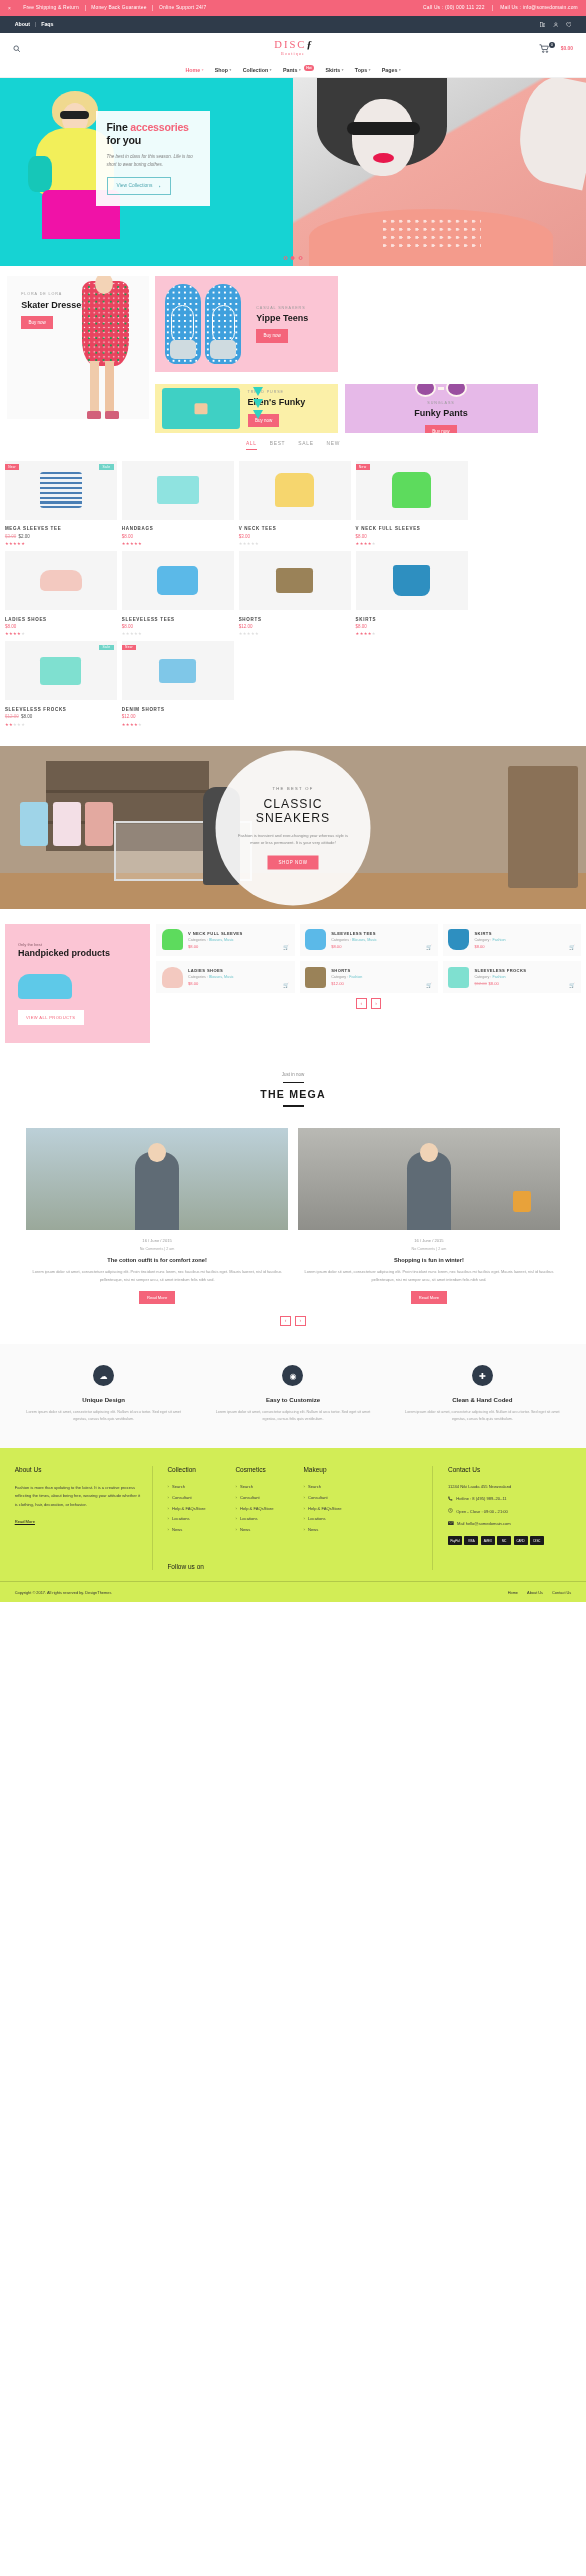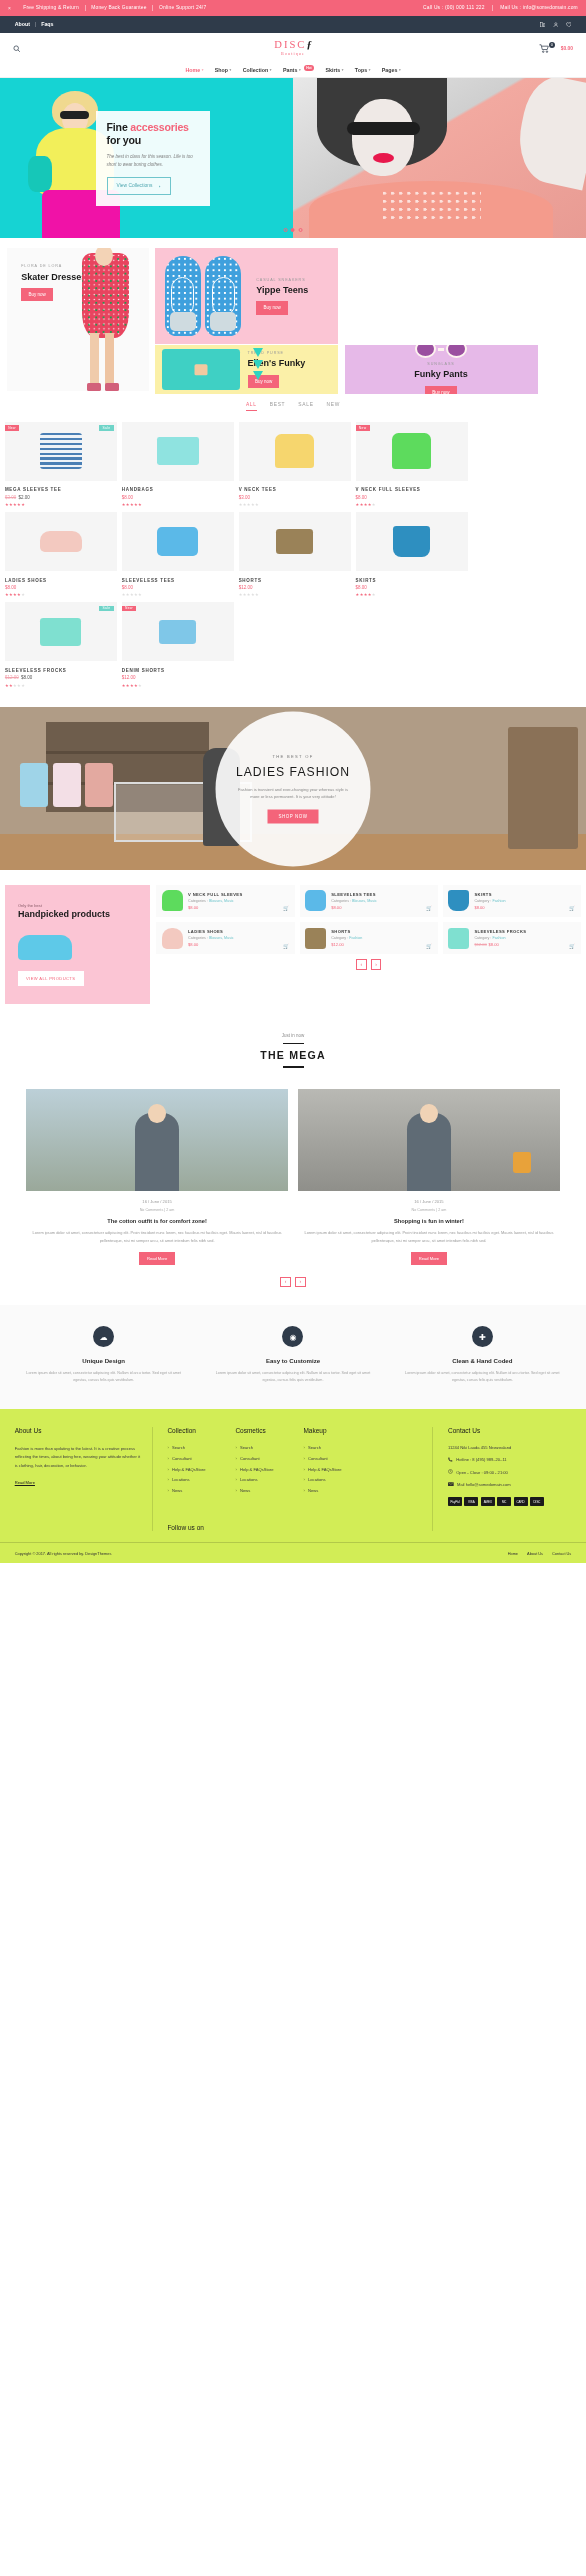--- a/index.html
+++ b/index.html
@@ -110,21 +110,21 @@
   .nav-item { display: flex; align-items: center; gap: 1.6px; color: #3a3a3a; cursor: pointer; position: relative; }
   .nav-item.active { color: #f4647a; }
   .caret { font-size: 3.3px; opacity: .6; }
   .nav-badge {
     background: #f4647a; color: #fff; font-size: 3.3px;
     border-radius: 4.9px; padding: 0.8px 2.4px; margin-left: 1.6px;
     position: relative; top: -2.4px;
   }
 
   
-  .hero { position: relative; height: 160px; display: flex; overflow: hidden; }
+  .hero { position: relative; height: 188px; display: flex; overflow: hidden; }
   .hero-left { width: 50%; background: #16d3d3; position: relative; overflow: hidden; }
   .hero-right { width: 50%; position: relative; overflow: hidden;
     background: linear-gradient(150deg,#e8e8e8 0%,#cfcfcf 40%,#f2a9a0 41%,#e89b93 100%); }
   
   .m-hair { position:absolute; top:13px; left:52px; width:46px; height:39px; background:#f0d98f; border-radius:50% 50% 45% 45%; }
   .m-face { position:absolute; top:24.4px; left:62px; width:26px; height:31px; background:#f7d9bd; border-radius:50%; }
   .m-glass { position:absolute; top:33px; left:60px; width:29px; height:8.1px; background:#222; border-radius:4.9px; }
   .m-top { position:absolute; top:50px; left:36px; width:78px; height:68px; background:#f2ef5a; border-radius:40% 40% 18% 18%; }
   .m-sleeve { position:absolute; top:78px; left:28px; width:24.4px; height:36px; background:#16c7b8; border-radius:30%; }
   .m-skirt { position:absolute; top:112px; left:42px; width:78px; height:49px; background:#f012a7; border-radius:6.5px 6.5px 0 0; }
@@ -490,21 +490,21 @@
         </div>
         <div class="dress-img">
           <div class="d-body"></div>
             <div class="d-head"></div>
           <div class="d-leg"></div>
             <div class="d-leg2"></div>
           <div class="d-shoe"></div>
             <div class="d-shoe2"></div>
         </div>
       </div>
-      <div style="display:flex;flex-direction:column;gap:1px;">
+      <div style="display:flex;flex-direction:column;gap:12px;">
         <div style="display:flex;gap:6.5px;">
           <div class="tile t-sneak">
             <div class="sneaks">
               <div class="sk a">
                   <div class="sk-lace"></div>
                   <div class="sk-toe"></div>
                 </div>
               <div class="sk b">
                   <div class="sk-lace"></div>
                   <div class="sk-toe"></div>
@@ -649,21 +649,21 @@
     <div class="b-rack">
         <div class="b-shirt"></div>
         <div class="b-shirt s2"></div>
         <div class="b-shirt s3"></div>
       </div>
     <div class="b-table"></div>
       <div class="b-person"></div>
       <div class="b-right"></div>
     <div class="b-circle">
       <div class="b-kicker">THE BEST OF</div>
-      <div class="b-title">LADIES FASHION</div>
+      <div class="b-title">CLASSIC SNEAKERS</div>
       <div class="b-text">Fashion is transient and ever-changing year whereas style is more or less permanent. It is your very attitude!</div>
       <button class="b-btn">SHOP NOW</button>
     </div>
   </div>
 
   <div class="handpicked">
     <div class="hp-left">
       <div class="hp-kicker">Only the best</div>
       <div class="hp-title">Handpicked products</div>
       <div class="hp-shoe"></div>

